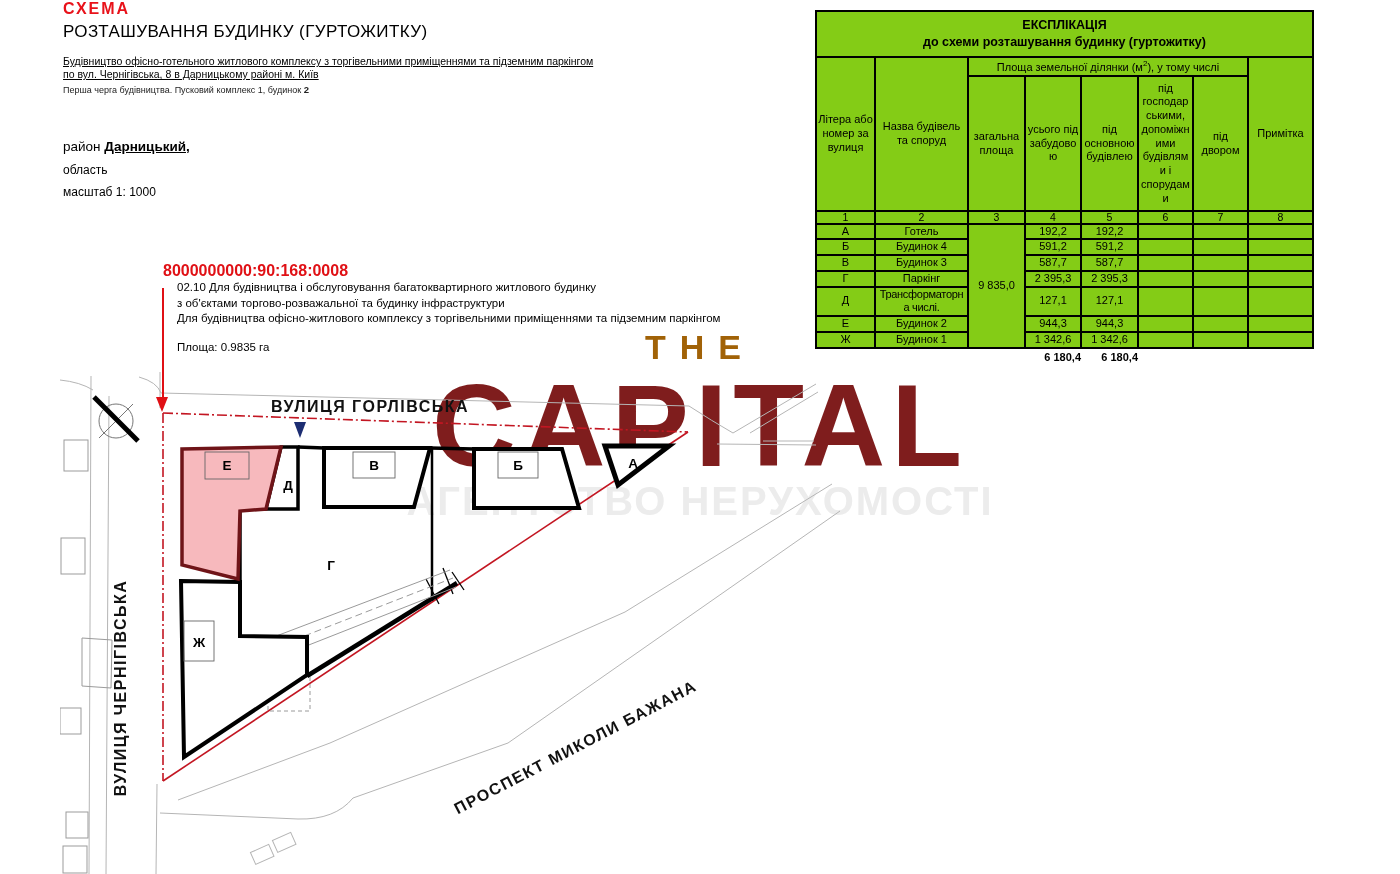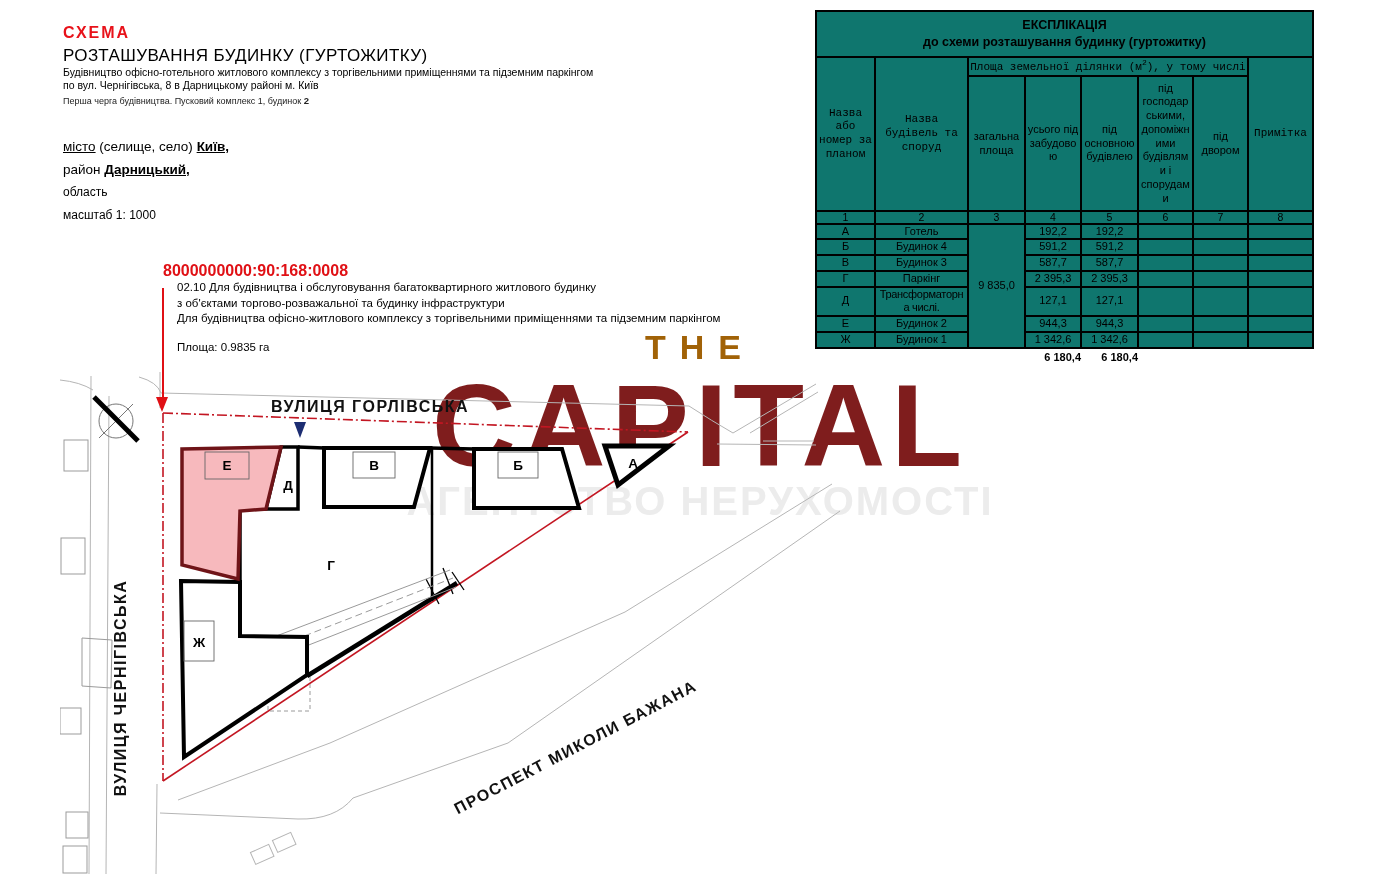--- a/index.html
+++ b/index.html
@@ -1,43 +1,43 @@
 <!DOCTYPE html>
 <html lang="uk"><head>
 <meta charset="utf-8">
 <style>
   html,body{margin:0;padding:0;}
   body{
     position:relative;width:1400px;height:874px;overflow:hidden;background:#ffffff;
     font-family:"Liberation Sans", sans-serif;color:#000;
   }
   
-  .hdr{position:absolute;left:63px;top:24px;z-index:3;}
+  .hdr{position:absolute;left:63px;top:0;z-index:3;}
   .schema{color:#e8121a;font-weight:bold;font-size:16px;letter-spacing:2px;}
   .maintitle{font-size:17px;margin-top:4px;letter-spacing:.4px;}
-  .desc{font-size:10.5px;line-height:13px;}
+  .desc{font-size:10.5px;margin-top:13px;line-height:13px;text-decoration:underline;}
   .stage{font-size:9px;margin-top:3px;color:#222;}
   .stage b{font-size:9.5px;}
   .addr{position:absolute;left:63px;top:136px;z-index:3;font-size:13.5px;line-height:22.5px;}
   .addr .u{text-decoration:underline;}
   .addr .bu{font-weight:bold;text-decoration:underline;}
   .addr .small{font-size:12px;}
   
   .cad-num{position:absolute;left:163px;top:262px;z-index:3;color:#e01015;font-weight:bold;font-size:16px;}
   .cad-line{position:absolute;left:162px;top:288px;width:2px;height:110px;background:#e01015;z-index:3;}
   .cad-text{position:absolute;left:177px;top:280px;z-index:3;font-size:11.5px;line-height:15.5px;}
   .cad-area{margin-top:13px;}
   
   .tablewrap{position:absolute;left:815px;top:10px;width:499px;z-index:3;}
-  table.expl{border-collapse:collapse;table-layout:fixed;width:499px;background:#0f766e;}
+  table.expl{border-collapse:collapse;table-layout:fixed;width:499px;background:#84cc16;}
   table.expl td{border:2px solid #000;font-size:11px;text-align:center;vertical-align:middle;
                 padding:0 1px;line-height:1.25;overflow:hidden;word-wrap:break-word;}
   td.titlecell{text-align:left;padding:5px 7px;height:44px;vertical-align:top;}
   .titlecell div{font-weight:bold;font-size:12.5px;line-height:17px;}
-  tr.spanrow td{height:17px;font-family:Liberation Mono, monospace;}
+  tr.spanrow td{height:17px;}
   tr.headrow td{height:133px;}
   tr.numrow td{height:9px;font-size:10.5px;line-height:1;}
   tr.datarow td{height:12px;}
   td.namesmall{font-size:7.6px;letter-spacing:-0.3px;}
   sup{font-size:8px;}
   .totals{position:relative;width:499px;height:16px;}
   .totals span{position:absolute;top:2px;font-weight:bold;font-size:11px;text-align:right;}
   .tot1{left:209px;width:57px;}
   .tot2{left:266px;width:57px;}
   
@@ -64,21 +64,20 @@
   <div class="schema">СХЕМА</div>
   <div class="maintitle">РОЗТАШУВАННЯ БУДИНКУ (ГУРТОЖИТКУ)</div>
   <div class="desc">
     <div>Будівництво офісно-готельного житлового комплексу з торгівельними приміщеннями та підземним паркінгом</div>
     <div>по вул. Чернігівська, 8 в Дарницькому районі м. Київ</div>
   </div>
   <div class="stage"><span>Перша черга будівництва. Пусковий комплекс 1, будинок </span><b>2</b></div>
 </div>
 
 <div class="addr">
-  <div><span class="u">місто</span><span> (селище, село) </span><span class="bu">Київ,</span></div>
   <div><span>район </span><span class="bu">Дарницький,</span></div>
   <div class="small">область</div>
   <div class="small">масштаб 1: 1000</div>
 </div>
 
 <div class="cad-num">8000000000:90:168:0008</div>
 <div class="cad-line"></div>
 <div class="cad-text">
   <div>02.10 Для будівництва і обслуговування багатоквартирного житлового будинку</div>
   <div> з об'єктами торгово-розважальної та будинку інфраструктури</div>
@@ -99,21 +98,21 @@
         <col style="width:65px">
     </colgroup>
     <tbody>
         <tr>
       <td colspan="8" class="titlecell">
         <div>ЕКСПЛІКАЦІЯ</div>
         <div>до схеми розташування будинку (гуртожитку)</div>
       </td>
     </tr>
     <tr class="spanrow">
-      <td rowspan="2">Назва або номер за планом</td>
+      <td rowspan="2">Літера або номер за вулиця</td>
       <td rowspan="2">Назва будівель та споруд</td>
       <td colspan="5"><span>Площа земельної ділянки (м</span><sup>2</sup><span>), у тому числі</span></td>
       <td rowspan="2">Примітка</td>
     </tr>
     <tr class="headrow">
       <td>загальна площа</td>
       <td>усього під забудовою</td>
       <td>під основною будівлею</td>
       <td>під господарськими, допоміжними будівлями і спорудами</td>
       <td>під двором</td>

